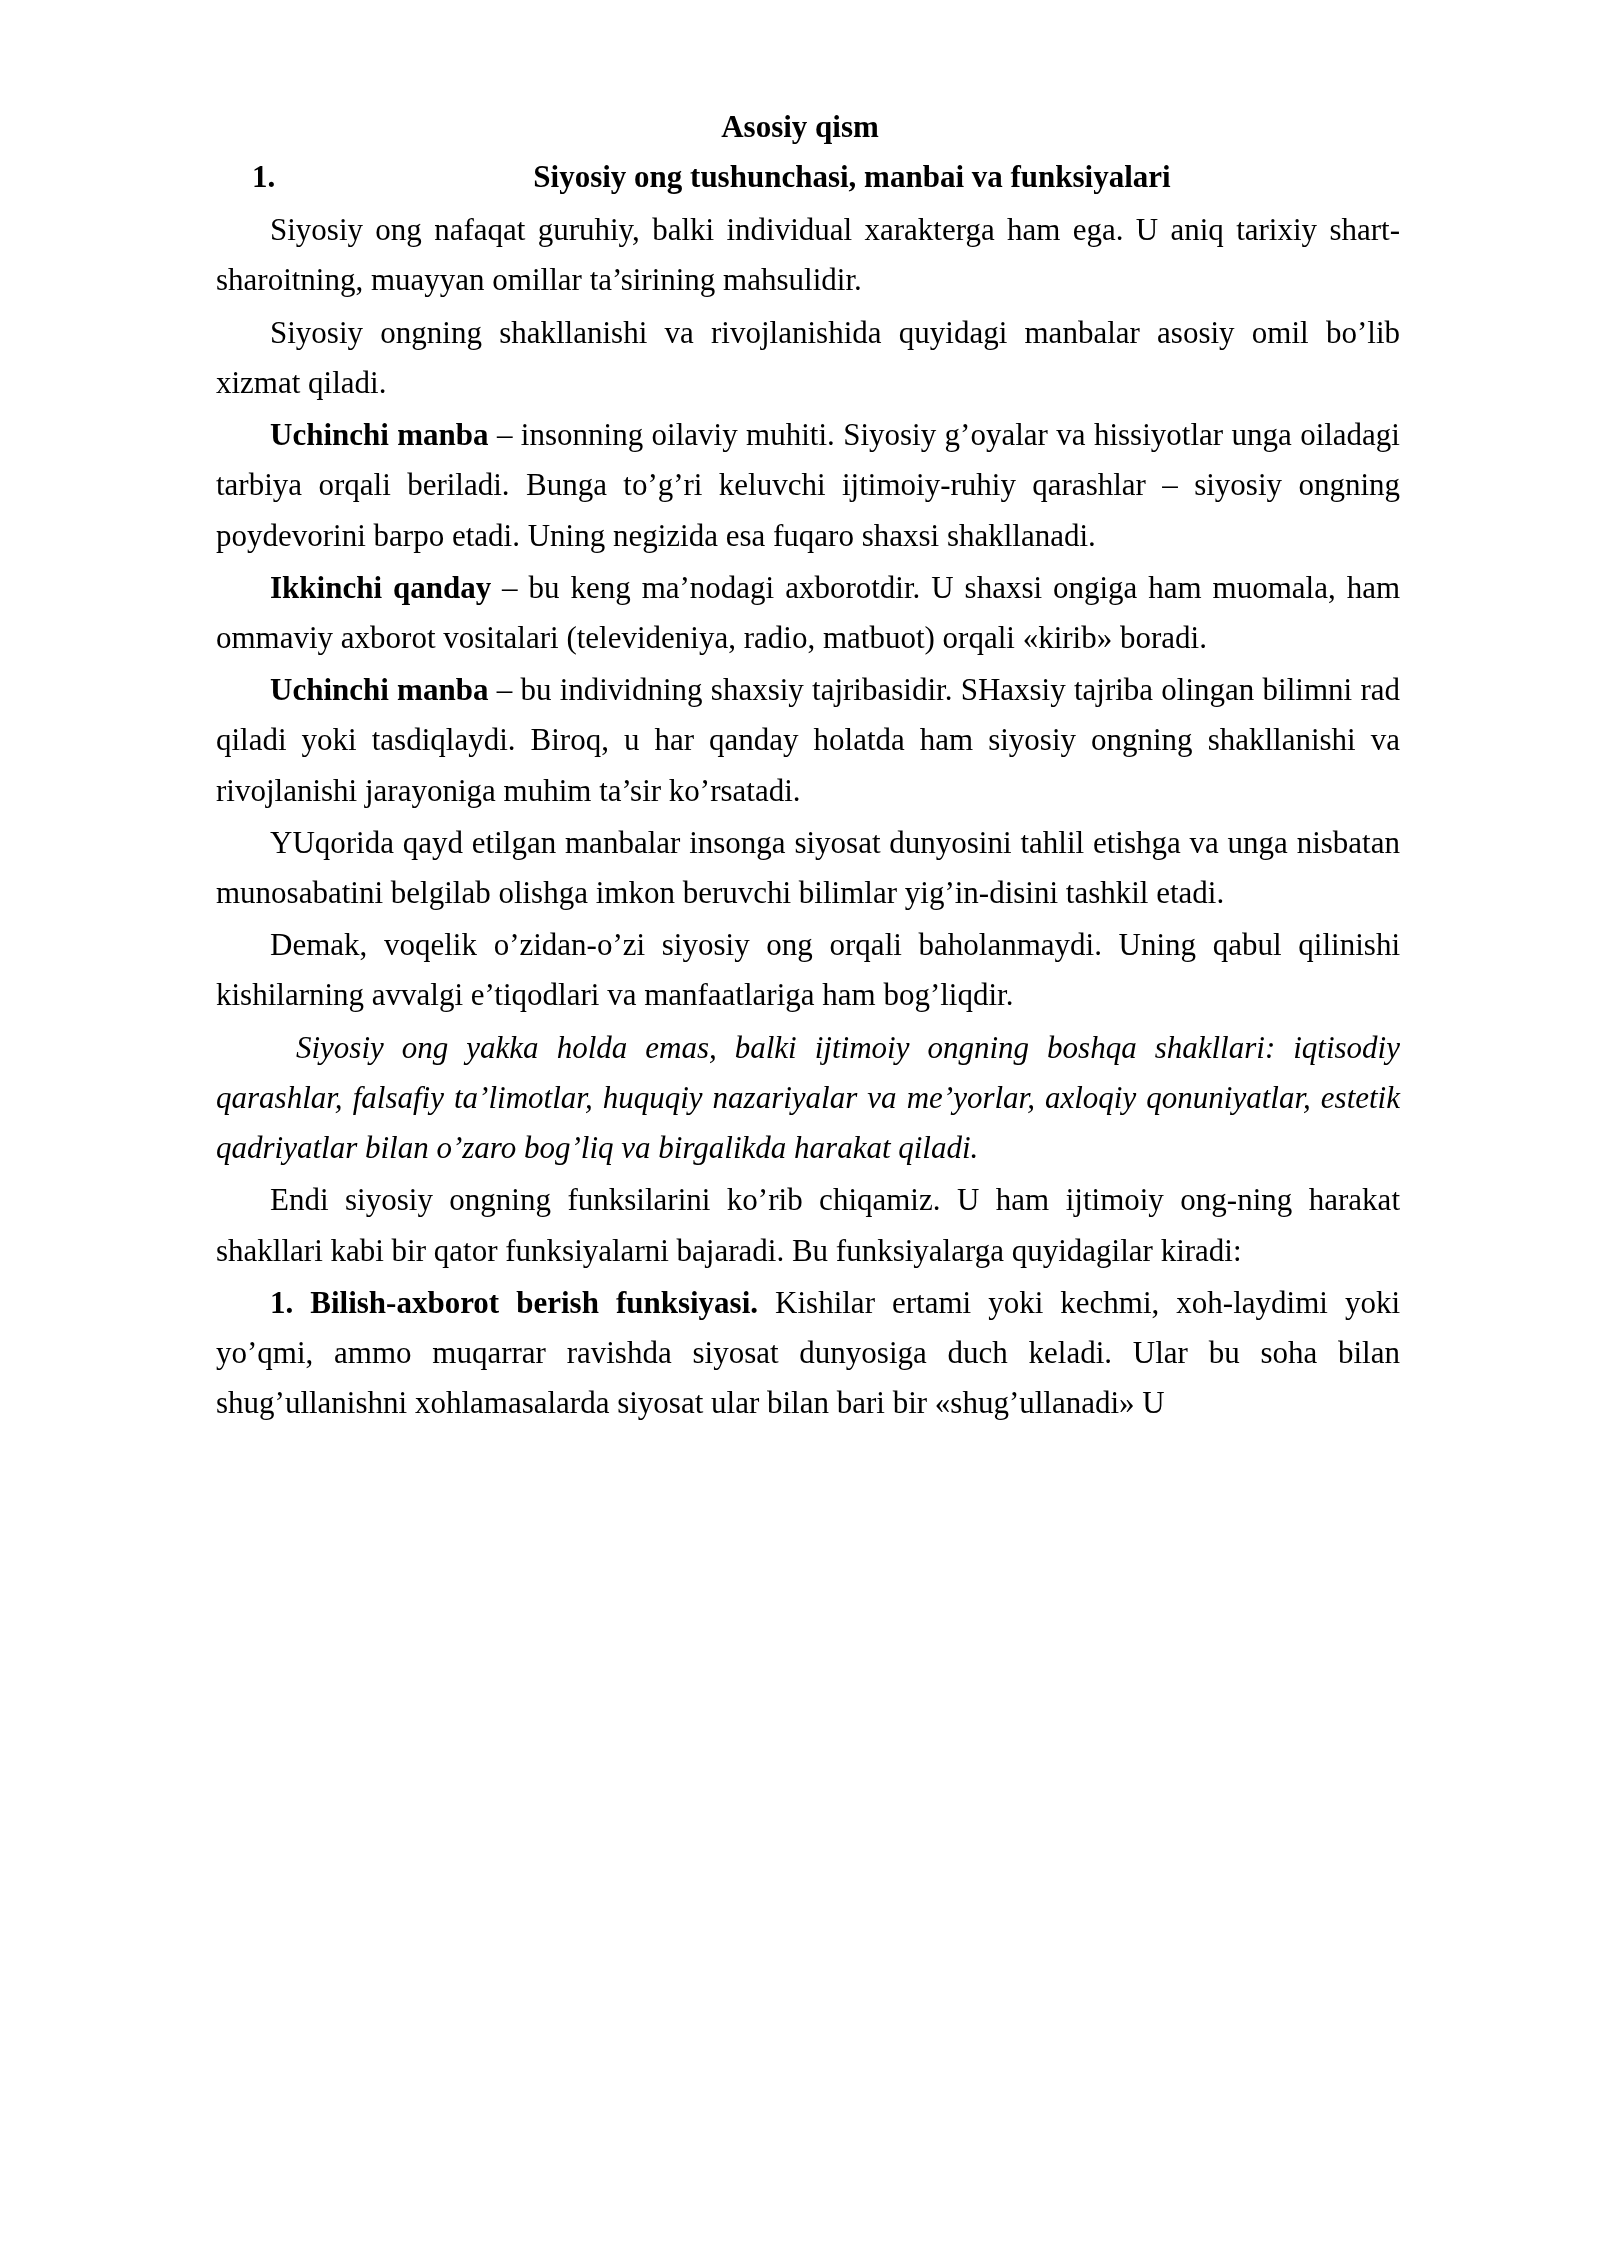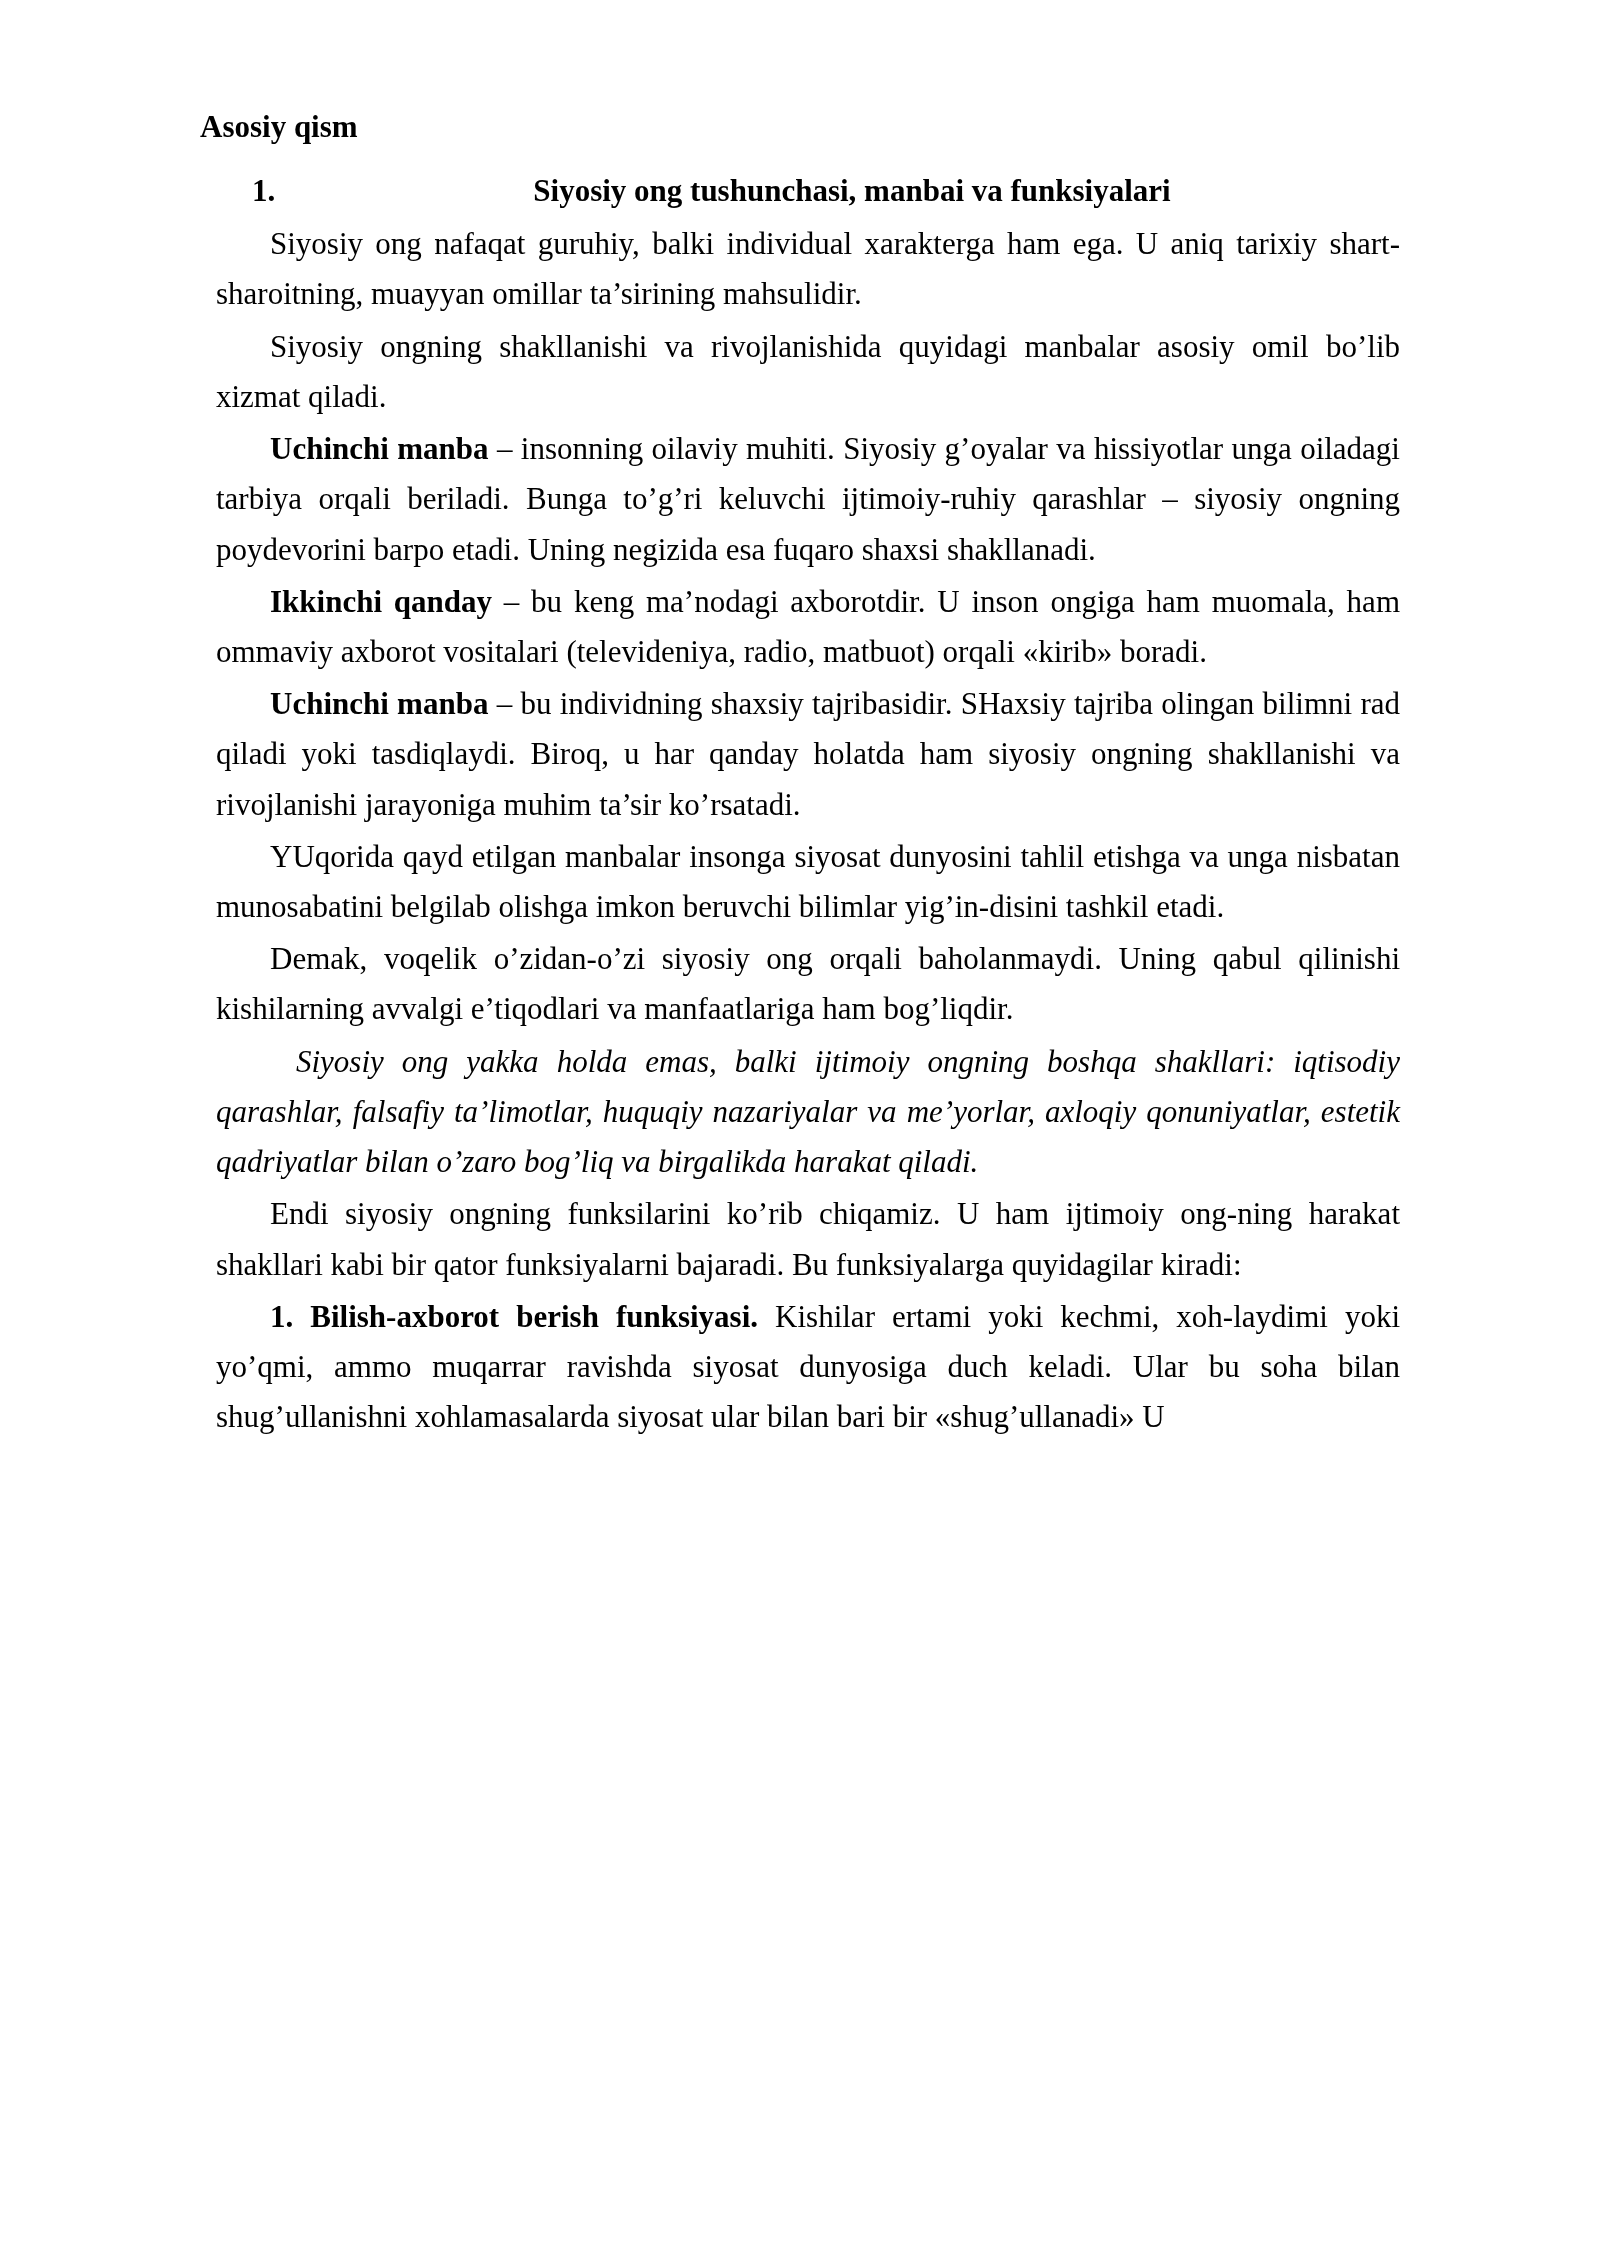--- a/index.html
+++ b/index.html
@@ -14,25 +14,25 @@
     color: #000000;
   }
   .page {
     width: 1600px;
     min-height: 2262px;
     box-sizing: border-box;
     padding: 108px 200px 90px 200px;
     background: #ffffff;
   }
   .doc-title {
-    text-align: left;
+    text-align: center;
     font-weight: bold;
     font-size: 31px;
     line-height: 1.2;
-    margin: 0 0 28px 0;
+    margin: 0 0 14px 0;
   }
   .heading-row {
     display: flex;
     align-items: baseline;
     font-weight: bold;
     font-size: 31px;
     margin: 0 0 10px 0;
     padding-left: 52px;
   }
   .heading-num {
@@ -69,21 +69,21 @@
 
   <div class="heading-row">
     <span class="heading-num">1.</span>
     <span class="heading-text">Siyosiy ong tushunchasi, manbai va funksiyalari</span>
   </div>
 
   <div id="paragraphs">
       <p class="body-par"><span>Siyosiy ong nafaqat guruhiy, balki individual xarakterga ham ega. U aniq tarixiy shart-sharoitning, muayyan omillar ta’sirining mahsulidir.</span></p>
       <p class="body-par"><span>Siyosiy ongning shakllanishi va rivojlanishida quyidagi manbalar asosiy omil bo’lib xizmat qiladi.</span></p>
       <p class="body-par"><span class="b">Uchinchi manba</span><span> – insonning oilaviy muhiti. Siyosiy g’oyalar va hissiyotlar unga oiladagi tarbiya orqali beriladi. Bunga to’g’ri keluvchi ijtimoiy-ruhiy qarashlar – siyosiy ongning poydevorini barpo etadi. Uning negizida esa fuqaro shaxsi shakllanadi.</span></p>
-      <p class="body-par"><span class="b">Ikkinchi qanday</span><span> – bu keng ma’nodagi axborotdir. U inson ongiga ham muomala, ham ommaviy axborot vositalari (televideniya, radio, matbuot) orqali «kirib» boradi.</span></p>
+      <p class="body-par"><span class="b">Ikkinchi qanday</span><span> – bu keng ma’nodagi axborotdir. U shaxsi ongiga ham muomala, ham ommaviy axborot vositalari (televideniya, radio, matbuot) orqali «kirib» boradi.</span></p>
       <p class="body-par"><span class="b">Uchinchi manba</span><span> – bu individning shaxsiy tajribasidir. SHaxsiy tajriba olingan bilimni rad qiladi yoki tasdiqlaydi. Biroq, u har qanday holatda ham siyosiy ongning shakllanishi va rivojlanishi jarayoniga muhim ta’sir ko’rsatadi.</span></p>
       <p class="body-par"><span>YUqorida qayd etilgan manbalar insonga siyosat dunyosini tahlil etishga va unga nisbatan munosabatini belgilab olishga imkon beruvchi bilimlar yig’in-disini tashkil etadi.</span></p>
       <p class="body-par"><span>Demak, voqelik o’zidan-o’zi siyosiy ong orqali  baholanmaydi. Uning qabul qilinishi kishilarning avvalgi e’tiqodlari va manfaatlariga ham bog’liqdir.</span></p>
       <p class="body-par indent-big"><span>Siyosiy ong yakka holda emas, balki ijtimoiy ongning boshqa shakllari: iqtisodiy qarashlar, falsafiy ta’limotlar, huquqiy nazariyalar va me’yorlar, axloqiy qonuniyatlar, estetik qadriyatlar bilan o’zaro bog’liq va birgalikda harakat qiladi.</span></p>
       <p class="body-par"><span>Endi siyosiy ongning funksilarini ko’rib chiqamiz. U ham ijtimoiy ong-ning harakat shakllari kabi bir qator funksiyalarni bajaradi. Bu funksiyalarga quyidagilar kiradi:</span></p>
       <p class="body-par"><span class="b">1. Bilish-axborot berish funksiyasi.</span><span> Kishilar ertami yoki kechmi, xoh-laydimi yoki yo’qmi, ammo muqarrar ravishda siyosat dunyosiga duch keladi. Ular bu soha bilan shug’ullanishni xohlamasalarda siyosat ular bilan bari bir «shug’ullanadi» U</span></p>
     </div>
 
 </div>
 

